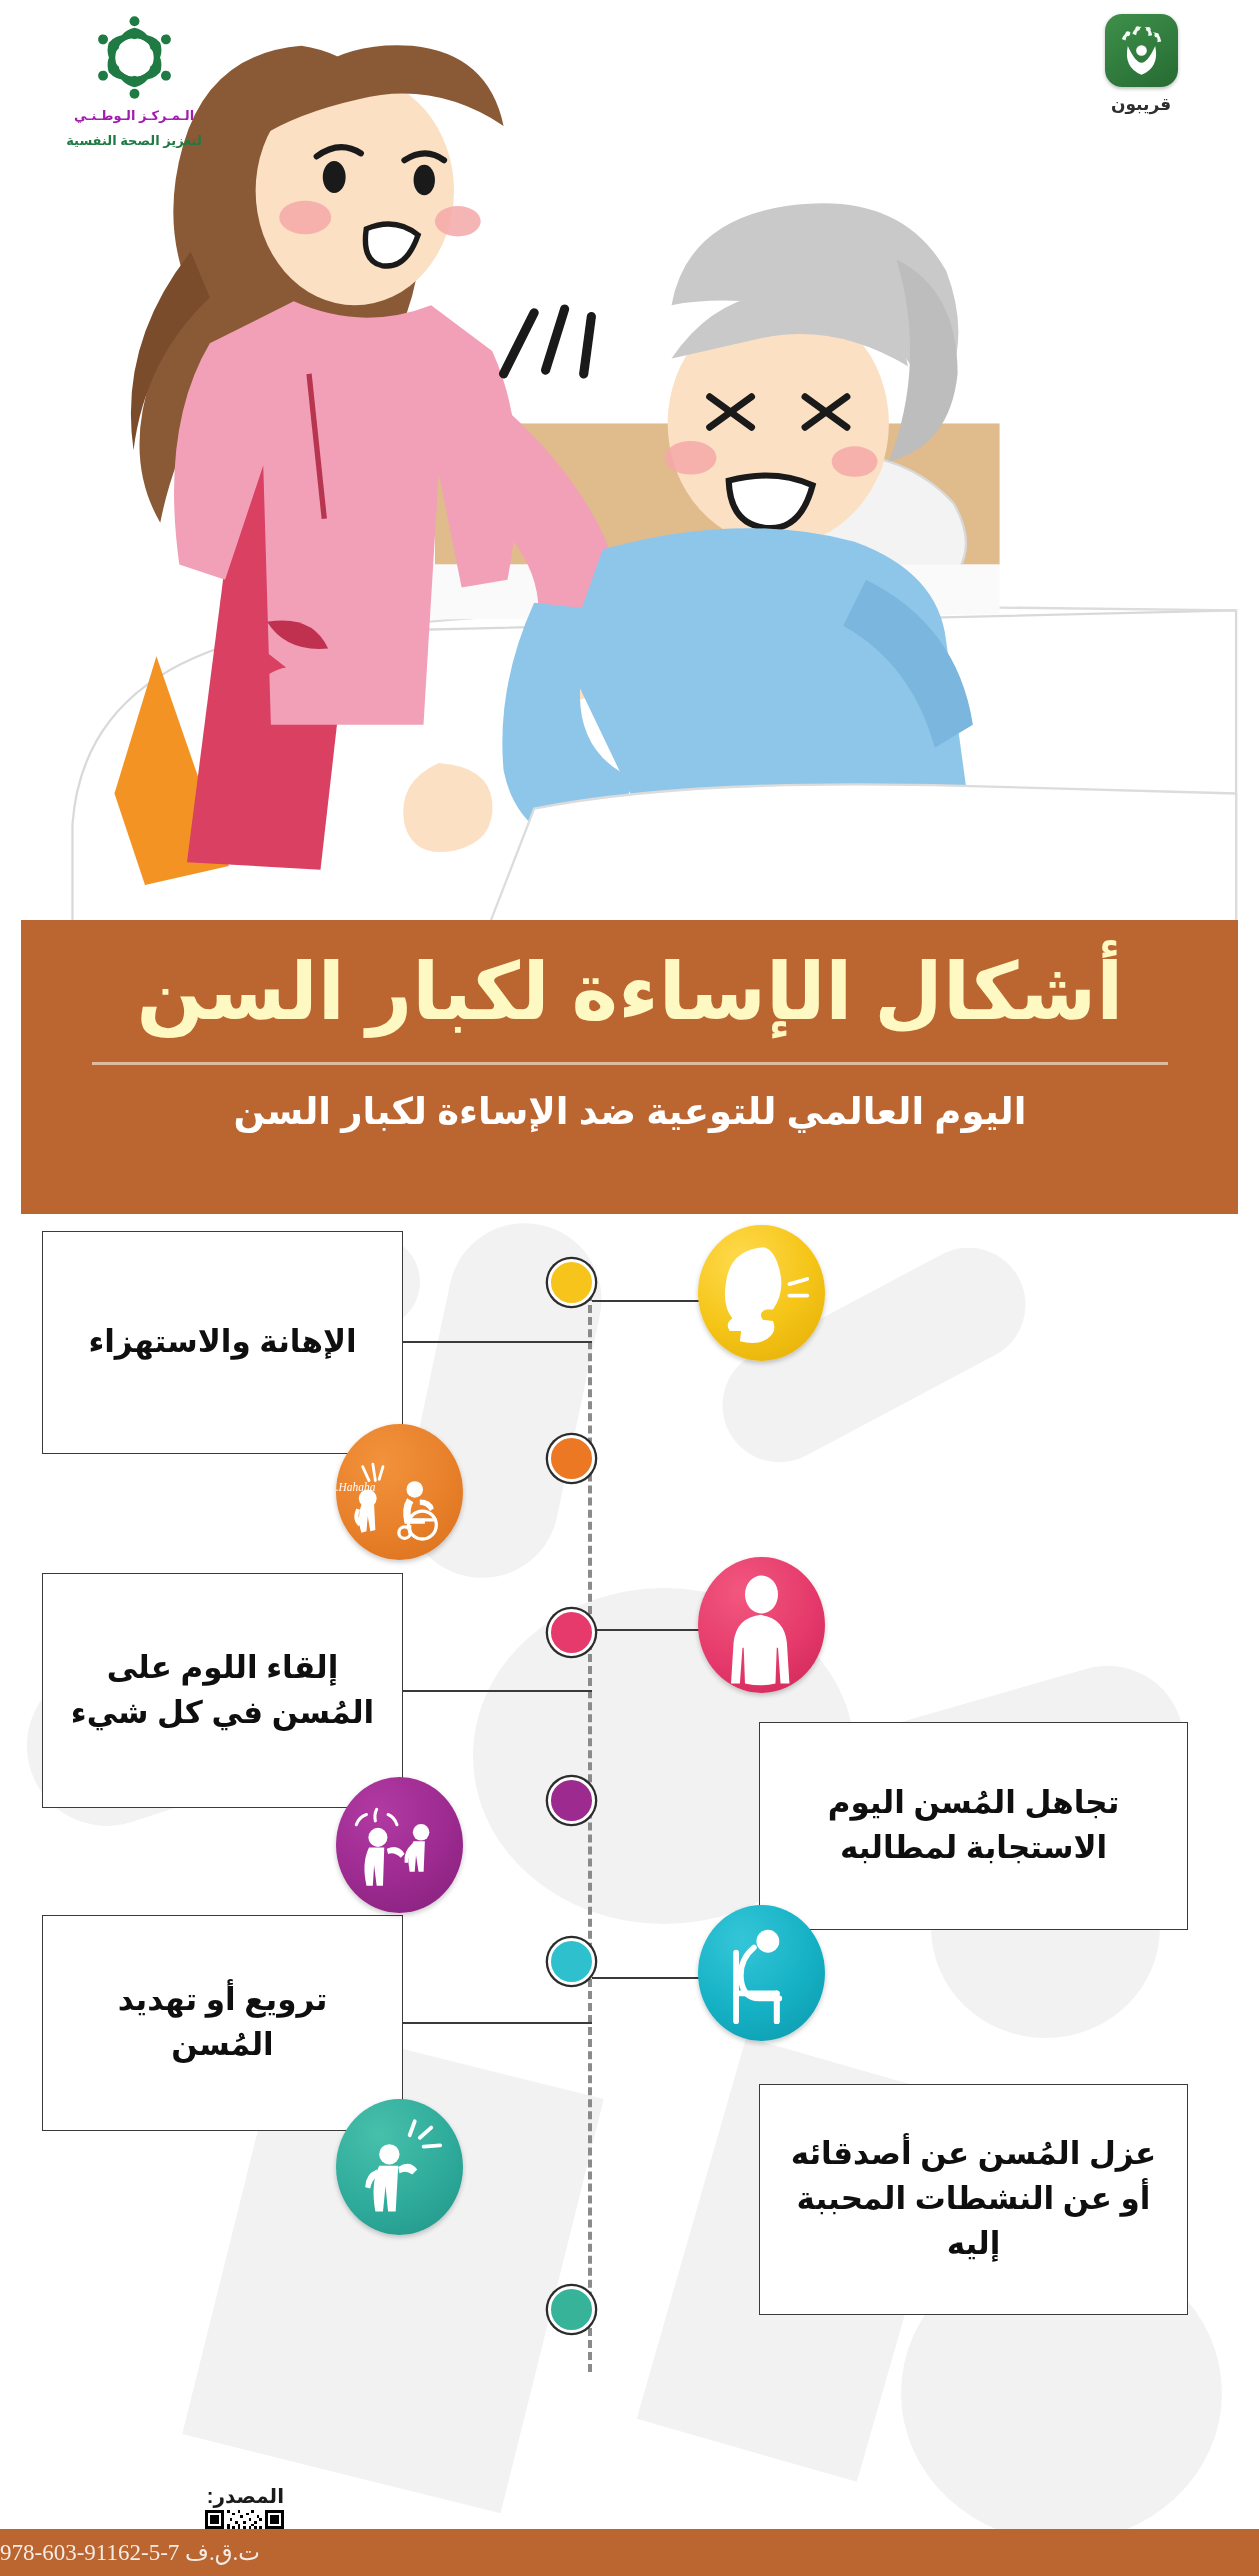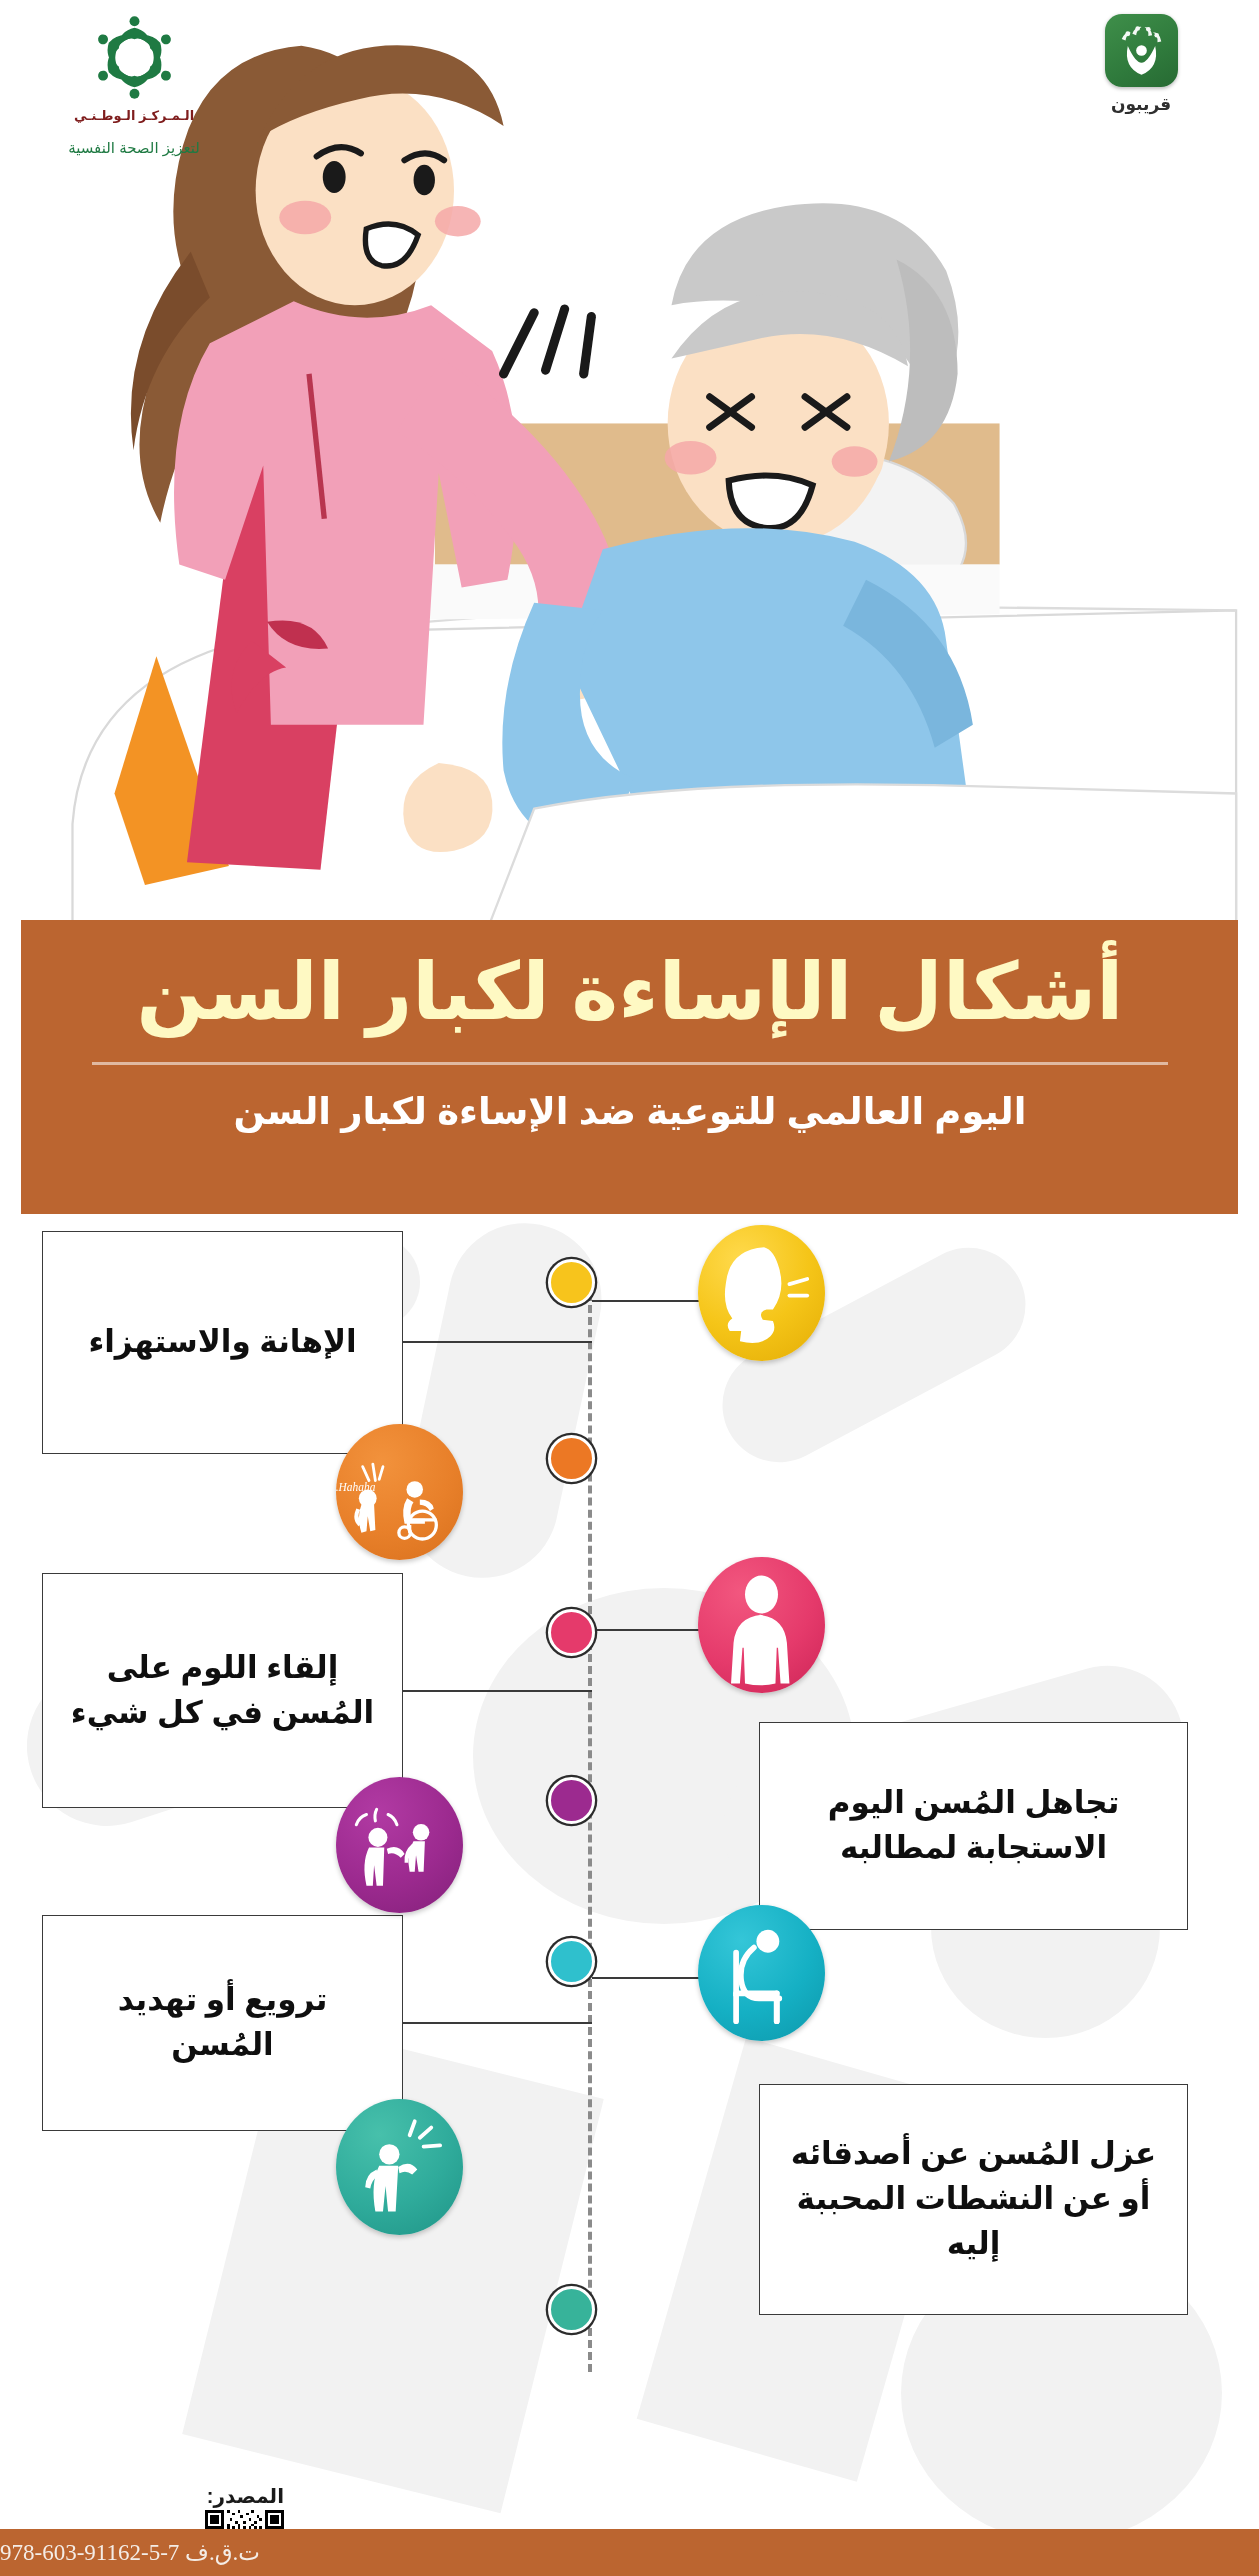--- a/index.html
+++ b/index.html
@@ -13,22 +13,22 @@
 
   
   .wm{position:absolute;background:#f2f2f2;pointer-events:none;}
   .wm.round{border-radius:50%;}
 
   
   #header{position:absolute;left:0;top:0;width:1259px;height:198px;z-index:40;}
 
   #ncmh-logo{position:absolute;left:46px;top:7.6px;width:176px;height:145px;text-align:center;}
   #ncmh-logo .mark{width:99px;height:99px;margin:0 auto;position:relative;}
-  #ncmh-logo .l1{display:block;color:#7f1d1d;font-size:13px;letter-spacing:1.5px;margin-top:1.5px;font-weight:600;}
-  #ncmh-logo .l2{display:block;color:#1f7a43;font-size:15px;margin-top:16px;font-weight:400;}
+  #ncmh-logo .l1{display:block;color:#a21caf;font-size:13px;letter-spacing:1.5px;margin-top:1.5px;font-weight:600;}
+  #ncmh-logo .l2{display:block;color:#1f7a43;font-size:13px;margin-top:10px;font-weight:700;}
 
   #app-badge{position:absolute;right:57px;top:13.7px;width:122px;text-align:center;}
   #app-badge .tile{width:73px;height:73px;margin:0 auto;border-radius:17px;
       background:linear-gradient(150deg,#3f8f4a 0%,#2f7a3c 60%,#276a33 100%);
       box-shadow:0 1.5px 3.8px rgba(0,0,0,.25);position:relative;}
   #app-badge .cap{display:block;margin-top:7.6px;color:#2f2f2f;font-size:17px;font-weight:700;}
 
   
   #illus{position:absolute;left:0;top:0;width:1259px;height:927px;z-index:10;overflow:hidden;}
 

